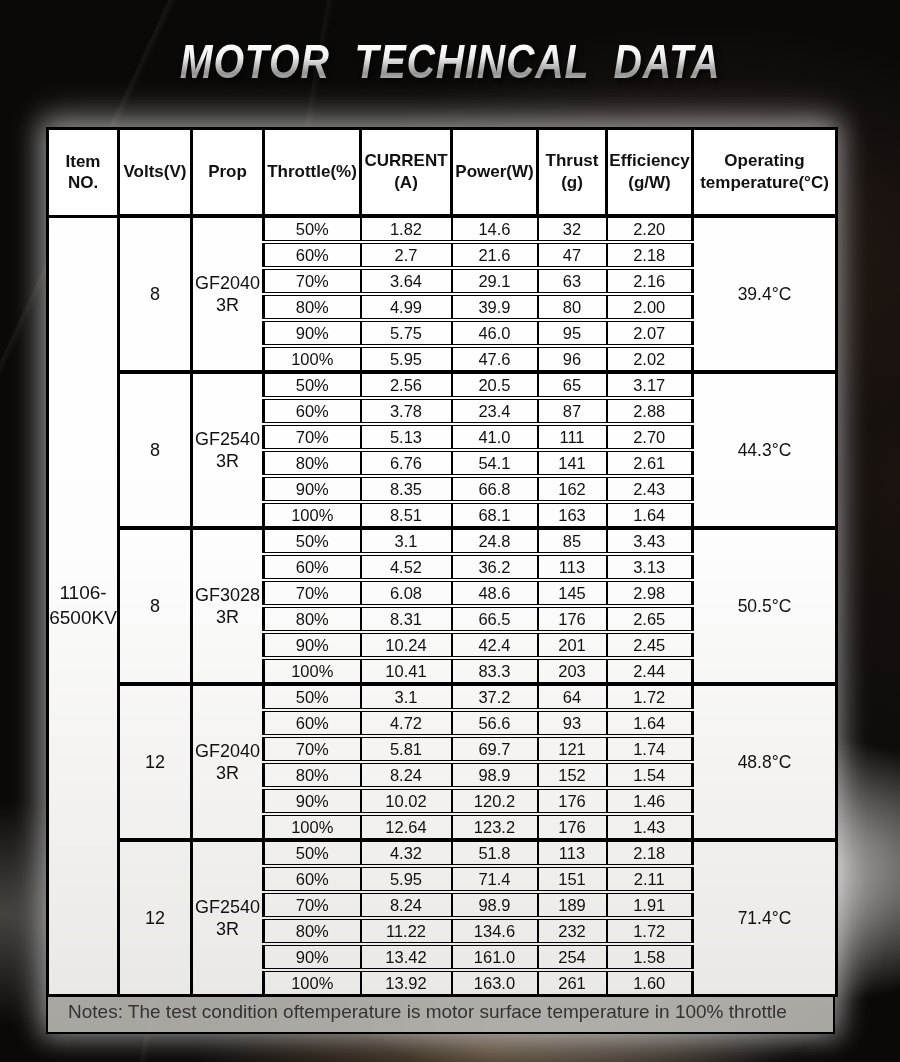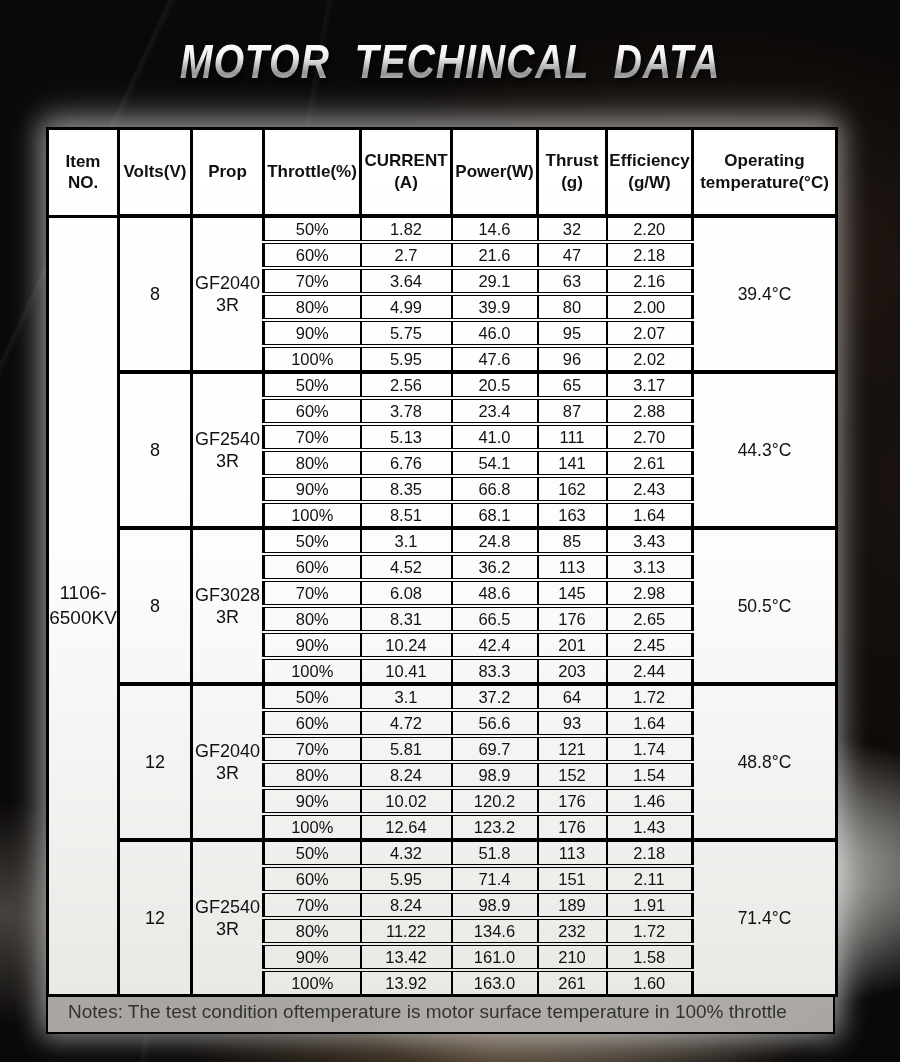--- a/index.html
+++ b/index.html
@@ -346,21 +346,21 @@
             <td class="inner c-throttle sep">80%</td>
             <td class="inner c-current sep">11.22</td>
             <td class="inner c-power sep">134.6</td>
             <td class="inner c-thrust sep">232</td>
             <td class="inner c-efficiency sep">1.72</td>
           </tr>
           <tr>
             <td class="inner c-throttle sep">90%</td>
             <td class="inner c-current sep">13.42</td>
             <td class="inner c-power sep">161.0</td>
-            <td class="inner c-thrust sep">210</td>
+            <td class="inner c-thrust sep">254</td>
             <td class="inner c-efficiency sep">1.58</td>
           </tr>
           <tr>
             <td class="inner c-throttle sep">100%</td>
             <td class="inner c-current sep">13.92</td>
             <td class="inner c-power sep">163.0</td>
             <td class="inner c-thrust sep">261</td>
             <td class="inner c-efficiency sep">1.60</td>
           </tr>
         </tbody>

